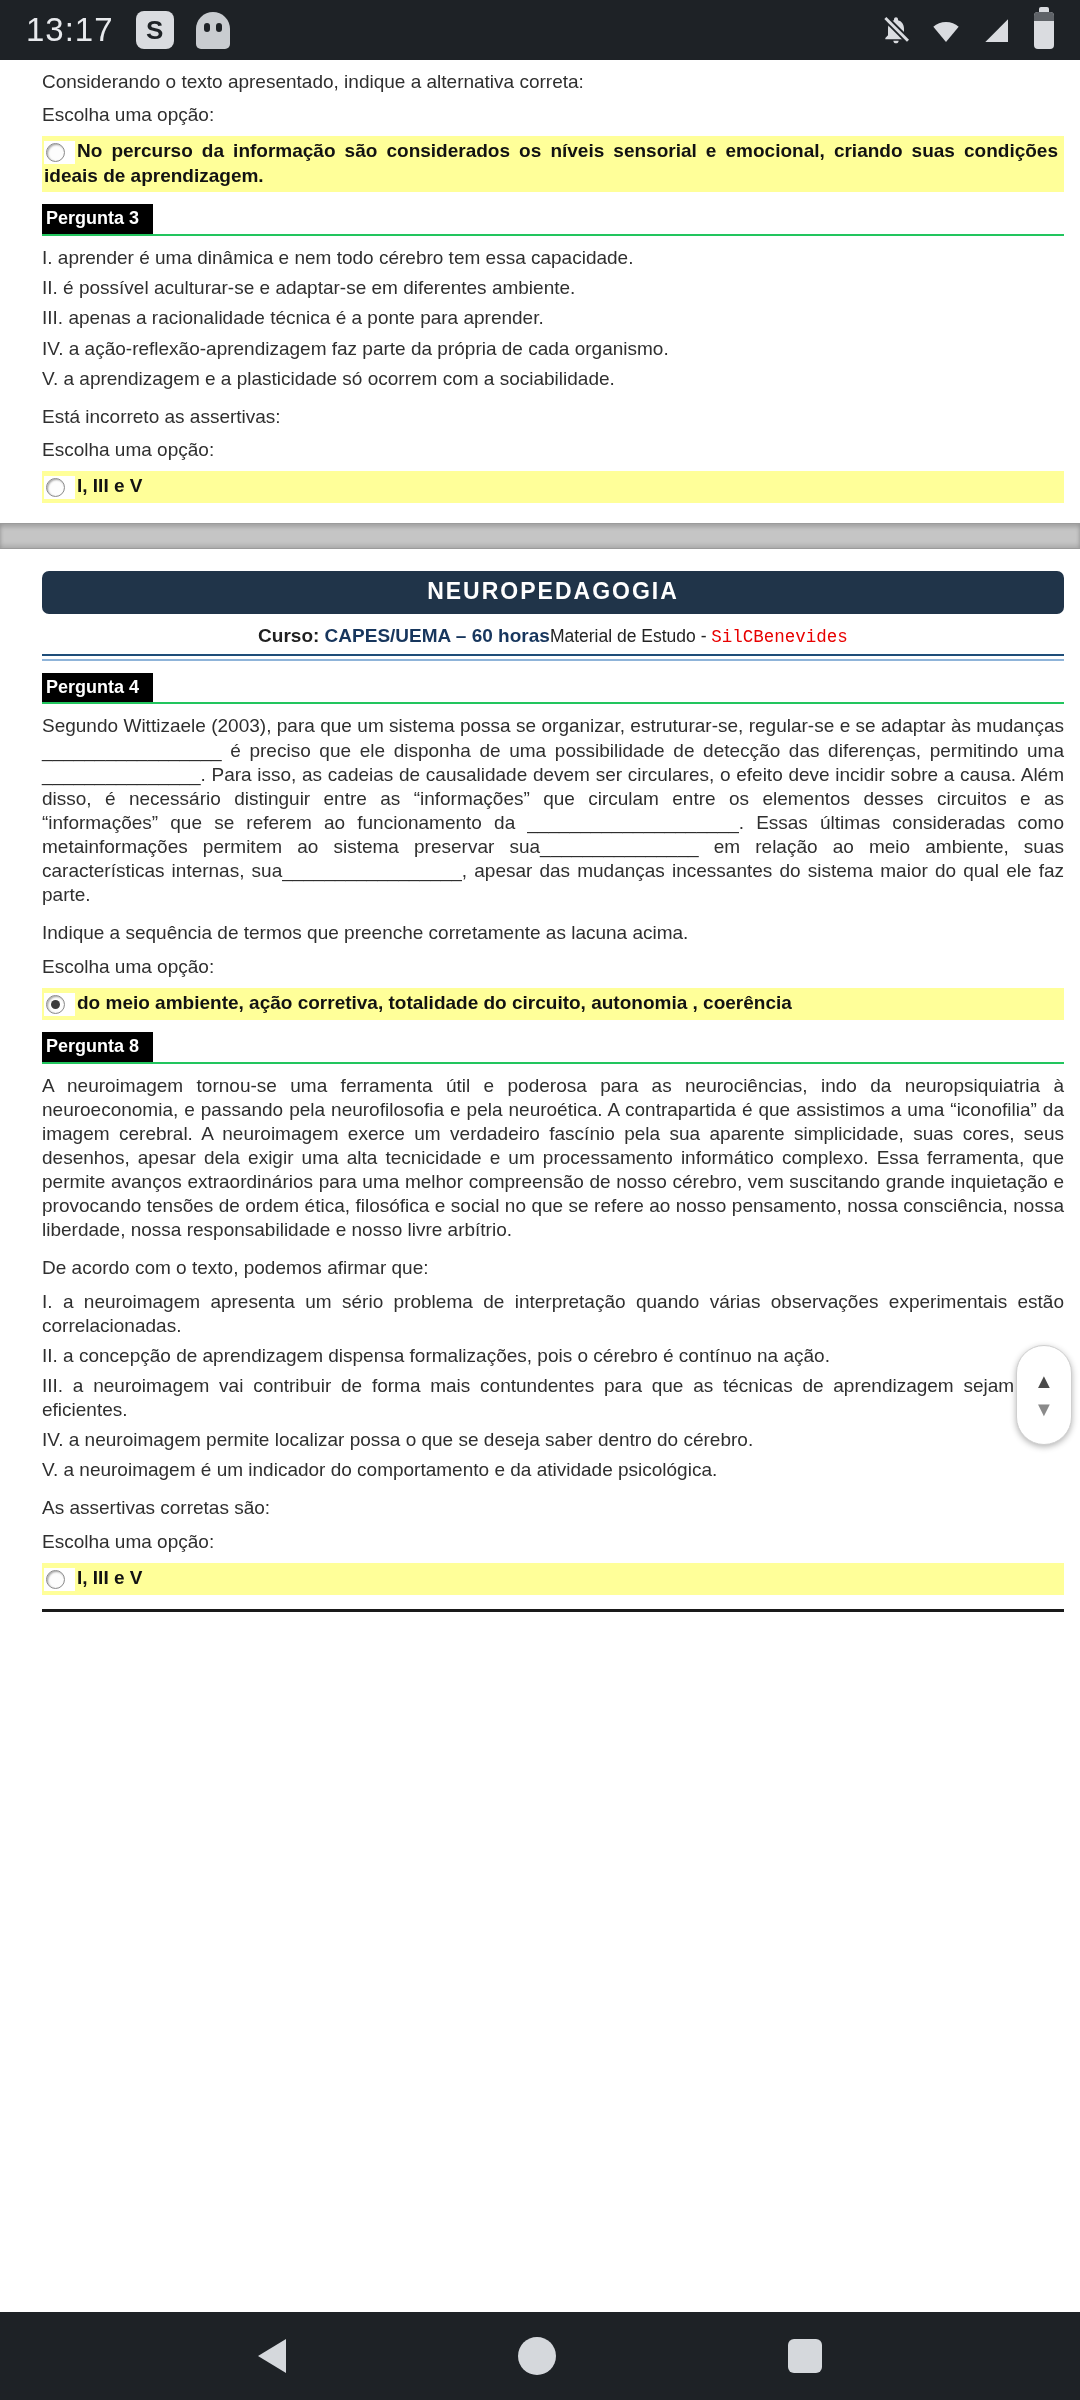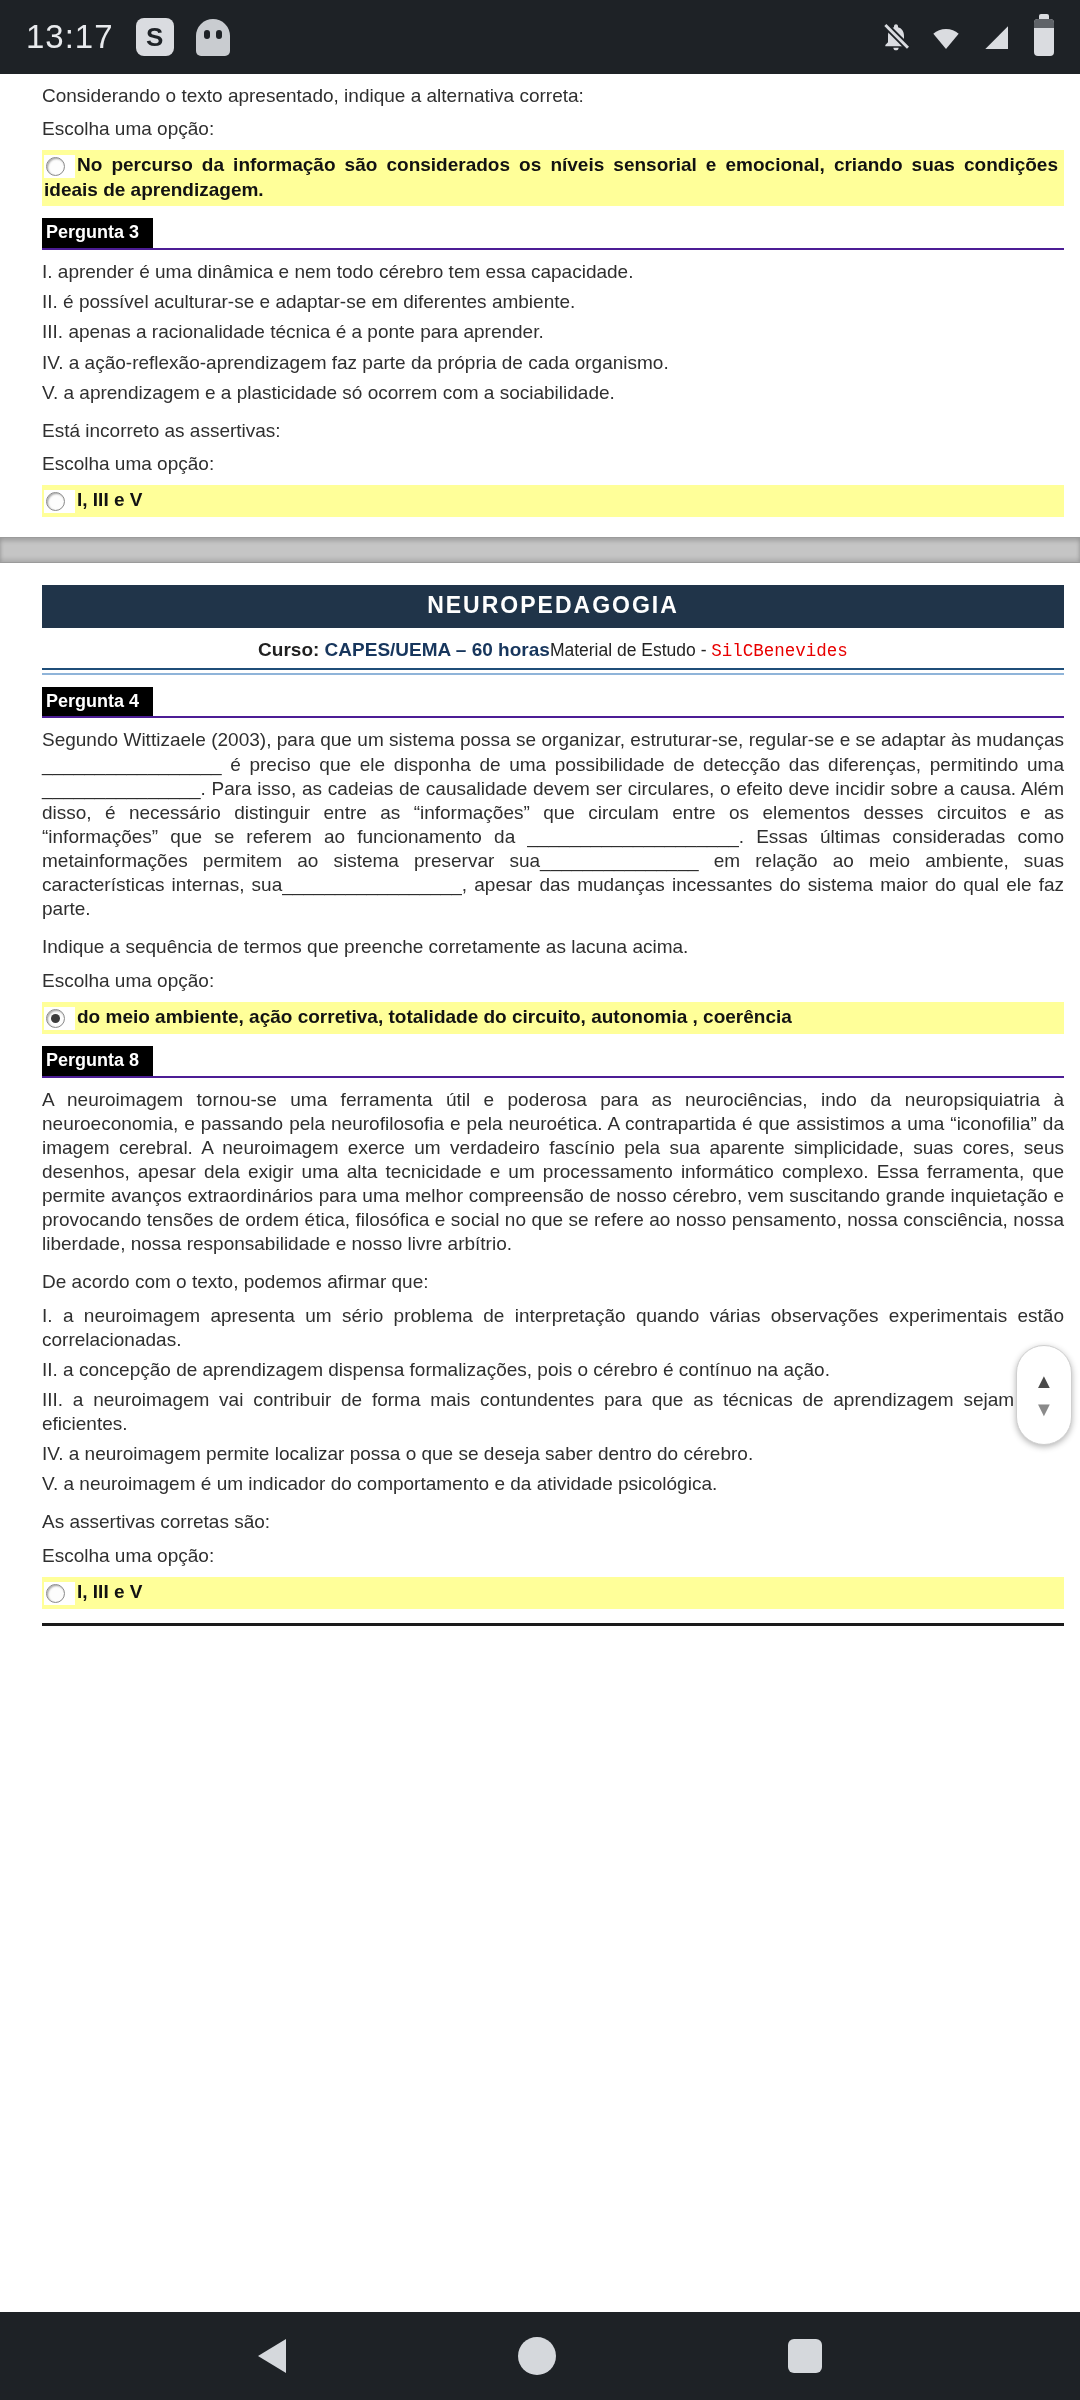--- a/index.html
+++ b/index.html
@@ -6,21 +6,21 @@
   html,body { width:1080px; height:2400px; }
   body {
     background:#ffffff;
     font-family:"Liberation Sans", sans-serif;
     position:relative;
     overflow:hidden;
     color:#2f2f2f;
   }
   
   .status-bar {
-    height:74px; background:#1e2226;
+    height:60px; background:#1e2226;
     display:flex; align-items:center; justify-content:space-between;
     padding:0 26px;
   }
   .sb-left { display:flex; align-items:center; gap:22px; }
   .sb-time { color:#e8eaed; font-size:33px; letter-spacing:1px; }
   .badge-s {
     width:38px; height:38px; border-radius:8px; background:#dadce0;
     color:#1e2226; font-weight:bold; font-size:26px;
     display:flex; align-items:center; justify-content:center;
   }
@@ -58,36 +58,36 @@
   .radio {
     display:inline-block; width:19px; height:19px; border-radius:50%;
     background:#fdfdfd; border:1px solid #8a8a8a;
     box-shadow:inset 1px 1px 2px rgba(0,0,0,.35);
   }
   .radio.selected::after {
     content:''; display:block; width:9px; height:9px; border-radius:50%;
     background:#3c3c3c; margin:4px auto 0;
   }
 
-  .pergunta-row { border-bottom:2px solid #4c1d95; margin:4px 0 10px 0; }
+  .pergunta-row { border-bottom:2px solid #22c55e; margin:4px 0 10px 0; }
   .pergunta-label {
     display:inline-block; background:#000000; color:#ffffff;
     font-weight:bold; font-size:18px; padding:3px 14px 4px 4px;
   }
 
   .page-gap {
     height:26px; background:#c5c5c5; margin-top:20px;
     border-top:1px solid #9b9b9b; border-bottom:1px solid #9b9b9b;
     box-shadow:inset 0 3px 4px rgba(0,0,0,.18), inset 0 -3px 4px rgba(0,0,0,.12);
   }
   .page2 { padding-top:18px; }
 
   .doc-header {
     background:#203449; color:#ffffff; text-align:center; font-weight:bold;
-    font-size:23px; letter-spacing:2px; padding:6px 0 8px; margin:4px 0 10px;
+    font-size:23px; letter-spacing:2px; padding:6px 0 8px; margin:4px 0 10px;border-radius:7px;
   }
   .course-row { display:flex; justify-content:center; align-items:baseline; margin-bottom:5px; }
   .course { font-weight:bold; font-size:19px; }
   .course-prefix { color:#1f1f1f; }
   .course-value { color:#17365d; }
   .material { font-size:17.5px; color:#232323; }
   .material-author { color:#e80000;font-family:Liberation Mono, monospace; }
   .course-rule { height:7px; border-top:2px solid #1f4e79; border-bottom:2px solid #8fb4d9; margin-bottom:12px; }
 
   .end-rule { border-bottom:3px solid #1a1a1a; margin-top:14px; }

